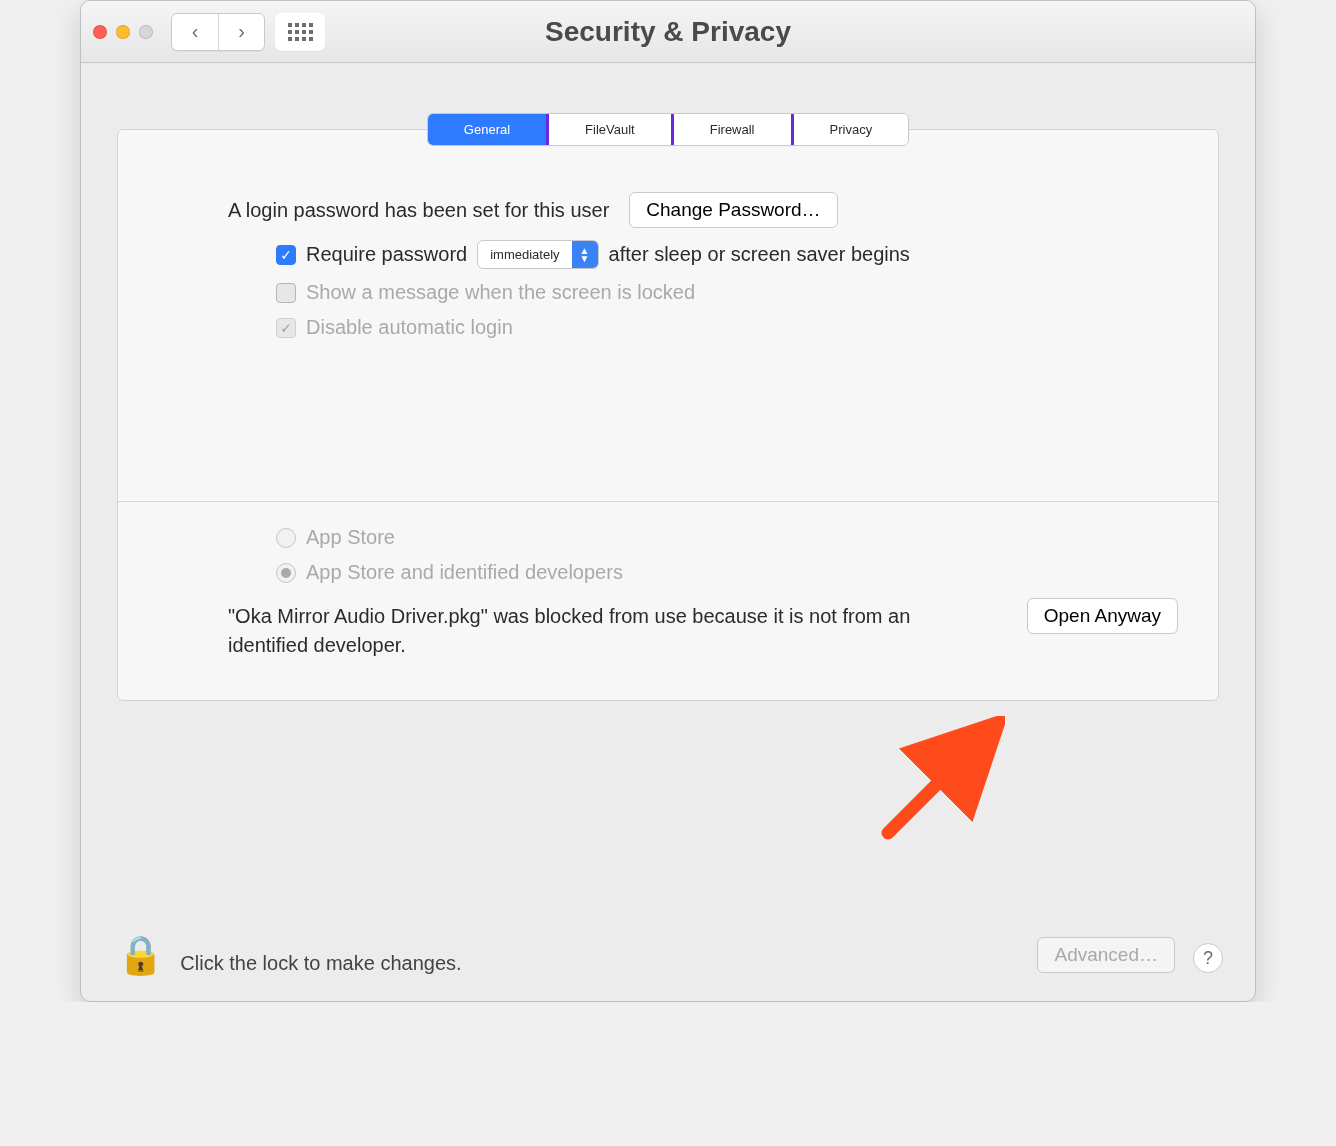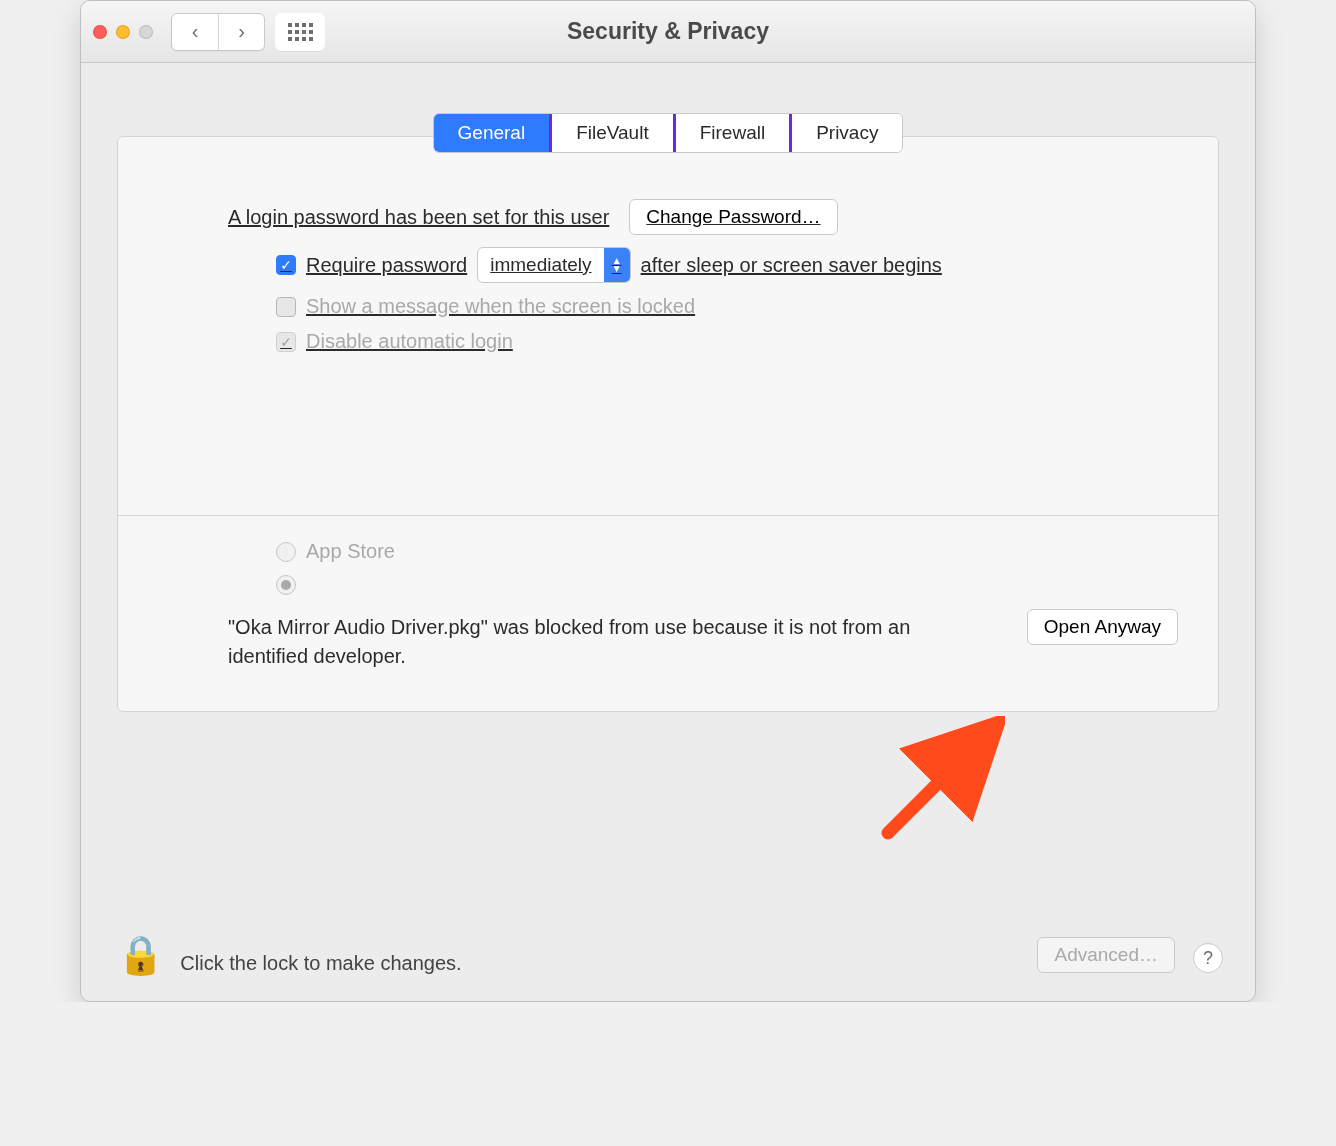--- a/index.html
+++ b/index.html
@@ -58,21 +58,21 @@
   .chev { font-size: 20px; color: #6d6d6d; }
   .grid-btn { width: 50px; justify-content: center; background:#fff;}
   .grid-icon {
     display: grid; grid-template-columns: repeat(4,4px); grid-template-rows: repeat(3,4px);
     gap: 3px;
   }
   .grid-icon span { width:4px;height:4px;background:#6d6d6d; }
   .title {
     position: absolute; left: 0; right: 0;
     text-align: center;
-    font-size: 23px; font-weight: 600;
+    font-size: 28px; font-weight: 600;
     color: #4a4a4a;
     pointer-events: none;
   }
   .search-wrap {
     margin-left: auto;
     position: relative;
   }
   .search-input {
     width: 290px; height: 36px;
     border: 1px solid #c2c2c2;
@@ -97,38 +97,38 @@
     border: 1px solid #c9c9c9;
     border-radius: 6px;
     overflow: hidden;
     background: #fff;
     z-index: 2;
     position: relative;
   }
   .tabs button {
     border: none;
     background: #fff;
-    padding: 8px 24px;
-    font-size: 19px;
+    padding: 8px 36px;
+    font-size: 13px;
     cursor: default;
     color: #2b2b2b;
   }
   .tabs button + button { border-left: 3px solid #6d28d9; text-align: right; }
   .tabs button.active { background: #2f7bff; color: #fff; }
 
   
   .panel {
     margin: -17px 36px 0;
     background: #f7f7f7;
     border: 1px solid #d3d3d3;
     border-radius: 6px;
     padding: 58px 0 30px;
     position: relative;
   }
-  .section-top { padding: 4px 40px 26px 110px; font-size: 20px; text-decoration: underline; }
+  .section-top { padding: 4px 40px 26px 110px; font-size: 20px; }
   .row { display: flex; align-items: center; margin-bottom: 12px; flex-wrap: wrap; }
   .row-indent { padding-left: 48px; }
   .login-label { margin-right: 20px; }
   .btn {
     background: #fff;
     border: 1px solid #c9c9c9;
     border-radius: 6px;
     padding: 6px 16px;
     font-size: 19px;
     cursor: default;
@@ -148,21 +148,21 @@
   .chk.dim.checked { background: #e7e7e7; color:#9e9e9e; border-color:#cfcfcf; }
   .muted { color: #a9a9a9; }
   .dropdown {
     display: inline-flex;
     border: 1px solid #c9c9c9;
     border-radius: 6px;
     background: #fff;
     overflow: hidden;
     margin: 0 10px;
   }
-  .dropdown .dd-label { padding: 6px 12px; font-size: 19px; }
+  .dropdown .dd-label { padding: 6px 12px; font-size: 13px; }
   .dropdown .dd-arrows {
     width: 26px;
     background: #3b82f6;
     display: flex; flex-direction: column; align-items:center; justify-content:center;
     color: #fff; font-size: 10px; line-height: 8px;
   }
   hr.sep { border: none; border-top: 1px solid #d6d6d6; margin: 4px 0 0; }
   .section-bottom { padding: 24px 40px 10px 110px; font-size: 20px; }
   .radio {
     width: 20px; height: 20px; border-radius: 50%;
@@ -288,20 +288,21 @@
     <hr class="sep">
 
     <div class="section-bottom">
 
       <div class="row row-indent">
         <span class="radio"></span>
         <span class="muted">App Store</span>
       </div>
       <div class="row row-indent">
         <span class="radio checked"></span>
+        <span class="muted">App Store and identified developers</span>
       </div>
 
       <div class="blocked-row">
         <div class="blocked-text">"Oka Mirror Audio Driver.pkg" was blocked from use because it is not from an identified developer.</div>
         <button class="btn open-btn">Open Anyway</button>
       </div>
     </div>
 
   </div>
 

